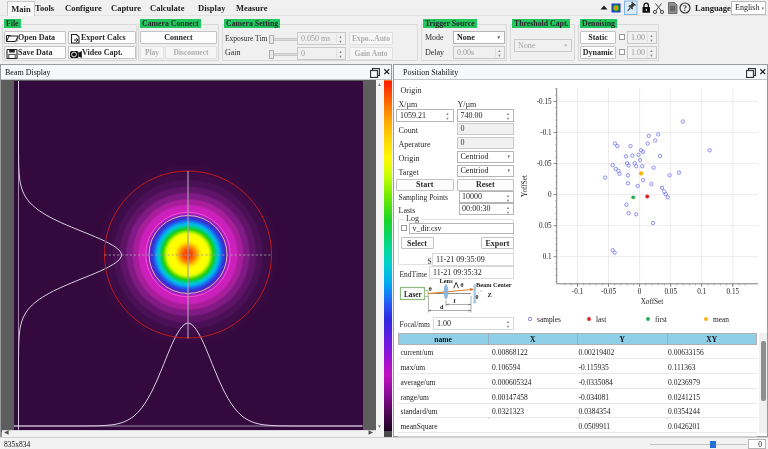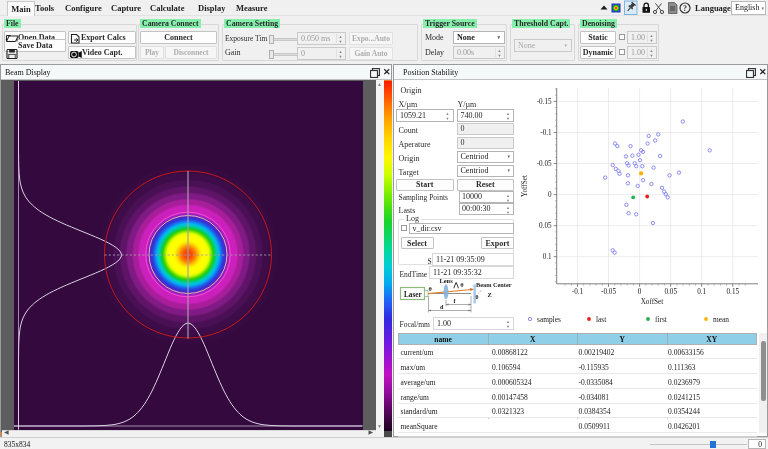--- a/index.html
+++ b/index.html
@@ -3,21 +3,21 @@
 *{margin:0;padding:0;box-sizing:border-box;}
 html,body{width:768px;height:449px;overflow:hidden;font-family:"Liberation Serif",serif;background:#f0f0f0;position:relative;}
 .ab{position:absolute;}
 .lbl{font-size:8px;font-weight:400;color:#2a2a2a;white-space:nowrap;}
 .btn{background:#fdfdfd;border:1px solid #c3c3c3;font-size:8px;font-weight:600;color:#2a2a2a;text-align:center;border-radius:1px;}
 .dbtn{background:#f6f6f6;border:1px solid #e0e0e0;font-size:7.5px;font-weight:600;color:#adadad;text-align:center;border-radius:1px;}
 .field{background:#f0f0f0;border:1px solid #c9c9c9;font-size:8px;color:#333;padding-left:3px;}
 .wfield{background:#fff;border:1px solid #b5b5b5;font-size:8px;color:#222;padding-left:3px;}
 .spin{position:absolute;right:1px;top:1px;bottom:1px;width:8px;border-left:1px solid #e0e0e0;font-size:4px;color:#888;line-height:5px;text-align:center;}
 .gb{position:absolute;border:1px solid #d8d8d8;border-radius:1px;}
-.gb>span{position:absolute;top:-6px;left:1px;background:#86efac;padding:0 2px;font-size:7.8px;font-weight:600;color:#2a2a2a;white-space:nowrap;}
+.gb>span{position:absolute;top:-6px;left:1px;background:#22c55e;padding:0 2px;font-size:7.8px;font-weight:600;color:#2a2a2a;white-space:nowrap;}
 </style></head><body>
 <style>
 .tcell{font-size:7.5px;color:#222;white-space:nowrap;}
 .thead{font-size:7.5px;font-weight:600;color:#111;text-align:center;}
 </style>
 <div class="ab" style="left:0;top:0;width:768px;height:16px;background:#f0f0f0;border-bottom:1px solid #e3e3e3;">
  <div class="ab" style="left:7px;top:1px;width:28px;height:15px;background:#fafafa;border:1px solid #c9c9c9;border-bottom:none;font-size:8.5px;font-weight:600;color:#222;text-align:center;line-height:14px;">Main</div>
  <span class="ab" style="left:35px;top:3px;font-size:8.5px;font-weight:600;color:#222;">Tools</span>
  <span class="ab" style="left:65px;top:3px;font-size:8.5px;font-weight:600;color:#222;">Configure</span>
  <span class="ab" style="left:111px;top:3px;font-size:8.5px;font-weight:600;color:#222;">Capture</span>
@@ -53,21 +53,21 @@
  </svg>
  <div class="ab" style="left:695px;top:3px;font-size:8.5px;font-weight:600;color:#222;">Language</div>
  <div class="ab" style="left:731px;top:1px;width:35px;height:14px;background:#fff;border:1px solid #b9b9b9;font-size:8px;color:#222;padding-left:3px;line-height:12px;">English <span style="font-size:5px;color:#777;">▾</span></div>
 </div>
 
 <div class="ab" style="left:0;top:16px;width:768px;height:47px;background:#f0f0f0;">
  <div class="gb" style="left:2px;top:8px;width:135px;height:37px;">
       <span>File</span>
   <div class="ab btn" style="left:1px;top:6px;width:62px;height:13px;line-height:11px;padding-left:13px;text-align:left;">Open Data</div>
   <div class="ab btn" style="left:65px;top:6px;width:68px;height:13px;line-height:11px;padding-left:12px;text-align:left;">Export Calcs</div>
-  <div class="ab btn" style="left:1px;top:14px;width:62px;height:13px;line-height:11px;padding-left:13px;text-align:left;">Save Data</div>
+  <div class="ab btn" style="left:1px;top:21px;width:62px;height:13px;line-height:11px;padding-left:13px;text-align:left;">Save Data</div>
   <div class="ab btn" style="left:65px;top:21px;width:68px;height:13px;line-height:11px;padding-left:13px;text-align:left;">Video Capt.</div>
   <svg class="ab" style="left:2px;top:7px;" width="78" height="28" viewBox="0 0 78 28">
     <path d="M1.5 9.5 v-6 h4 l1.5 2 h5 v4" fill="none" stroke="#222" stroke-width="1"></path>
         <path d="M1.5 9.5 l2.5-5.5 h9 l-2.5 5.5 z" fill="#fff" stroke="#222" stroke-width="1"></path>
     <path d="M66.5 2.5 h5 l2.5 2.5 v6 h-7.5 z" fill="none" stroke="#222" stroke-width="1.1"></path>
         <path d="M69 8 h4 m-1.8-1.8 l1.8 1.8 l-1.8 1.8" stroke="#222" stroke-width="1" fill="none"></path>
     <rect x="2" y="17.5" width="10" height="9" rx="0.8" fill="none" stroke="#222" stroke-width="1.1"></rect>
         <rect x="4.2" y="17.5" width="5.6" height="3" fill="#222"></rect>
         <rect x="3.8" y="22.3" width="6.4" height="4.2" fill="none" stroke="#222" stroke-width="0.8"></rect>
     <rect x="65" y="19" width="8.6" height="7" rx="1.8" fill="#111"></rect>

